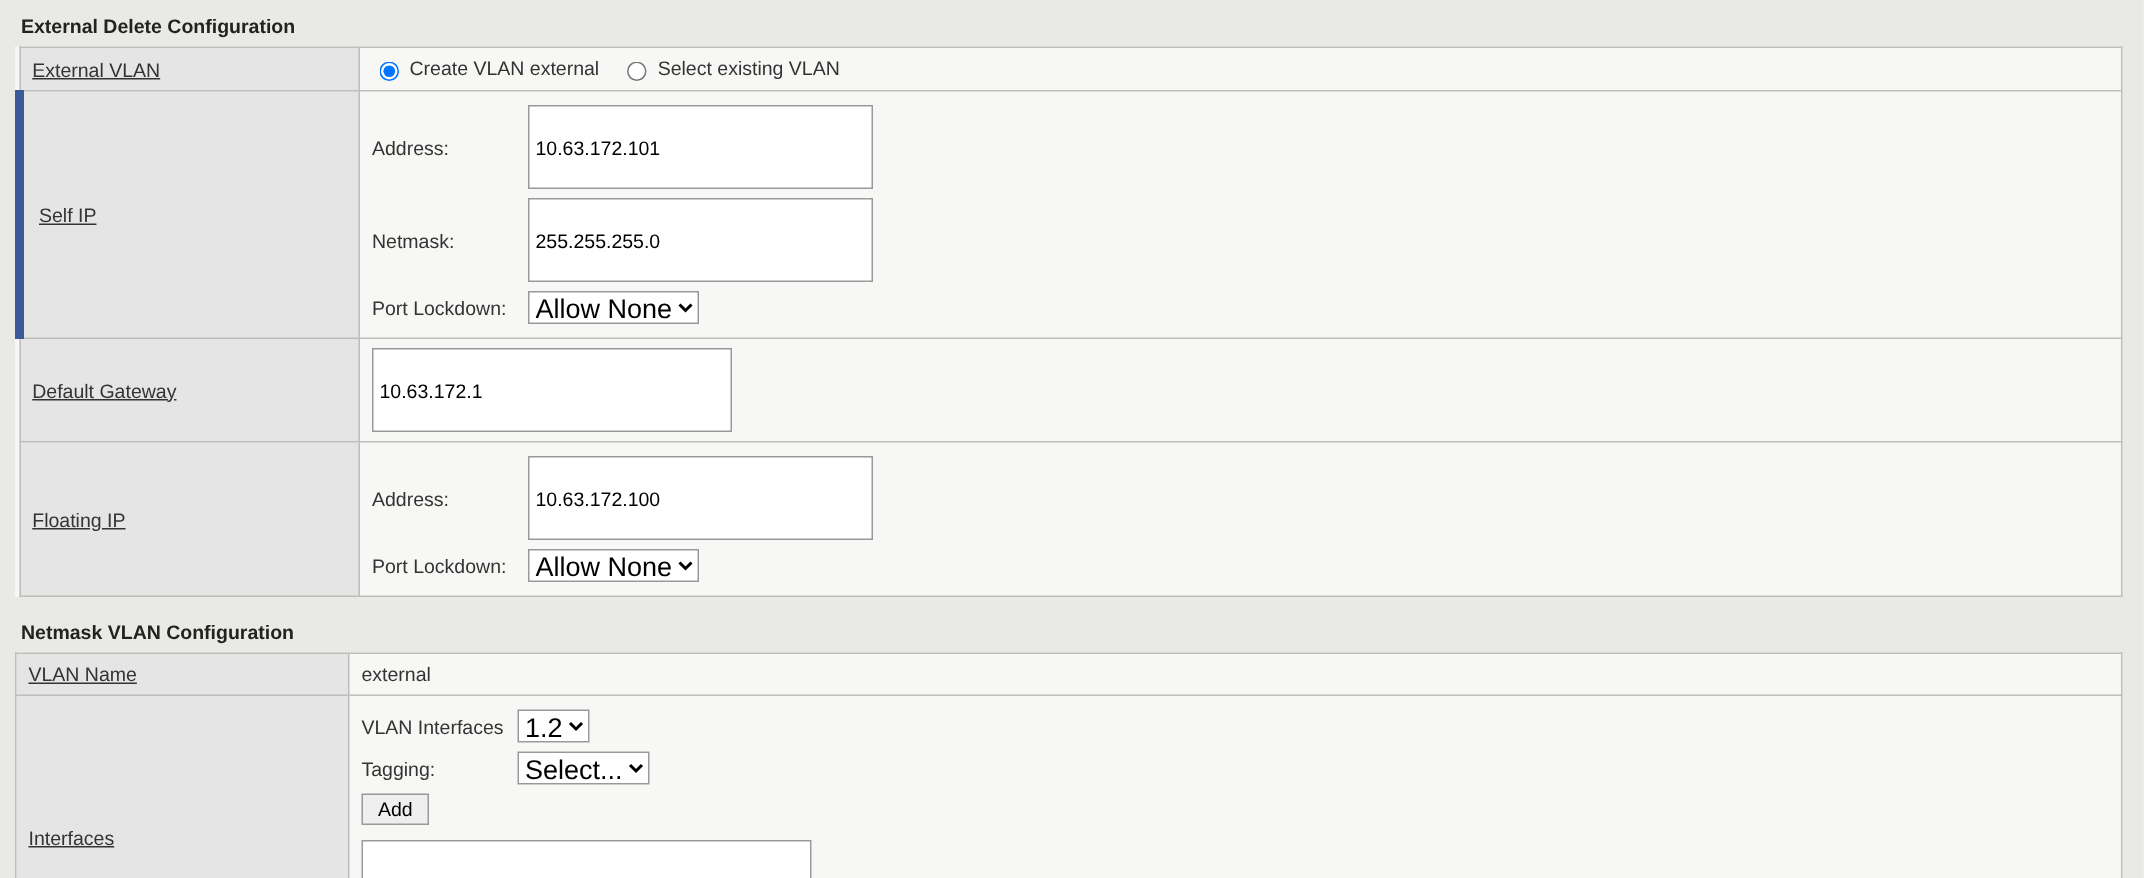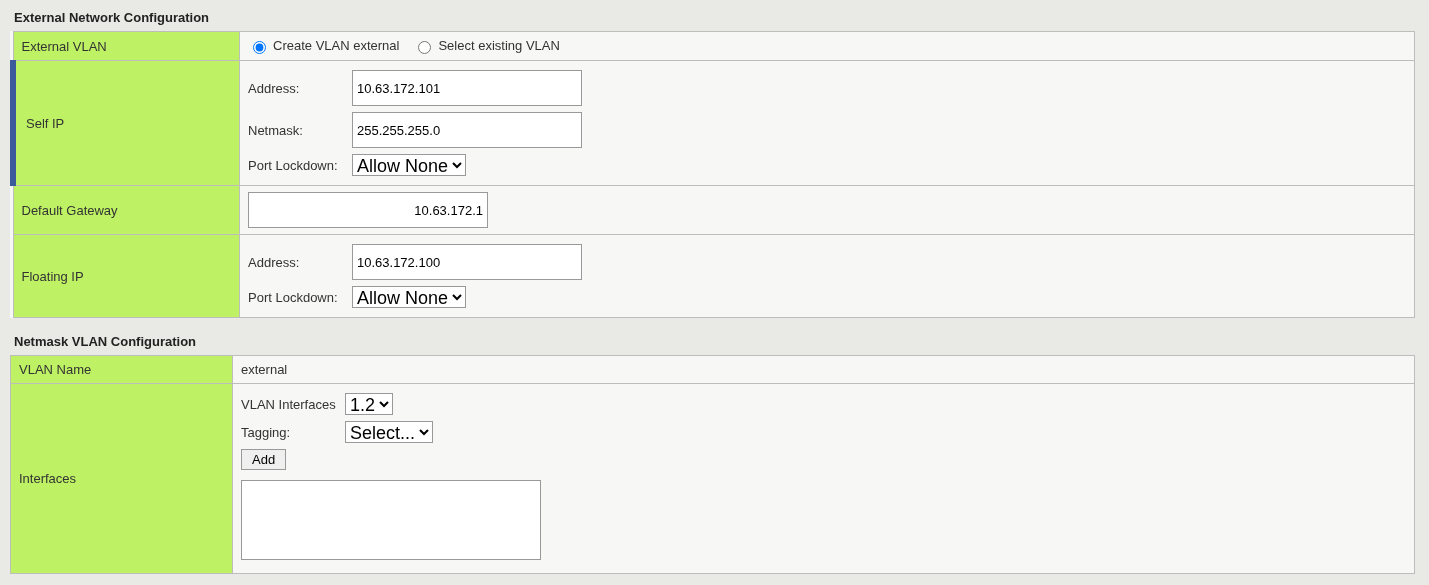--- a/index.html
+++ b/index.html
@@ -27,23 +27,24 @@
     border: 1px solid #bdbdbb;
     background: #f7f7f5;
   }
   table.panel > tbody > tr > td {
     border: 1px solid #bdbdbb;
     padding: 6px 8px;
     vertical-align: middle;
   }
   td.label-cell {
     width: 205px;
-    background: #bef264;
+    background: #e5e5e5;
     color: #333;
     font-size: 13px;
+    text-decoration: underline;
   }
   td.label-cell.selected {
     border-left: 6px solid #3a5a9a;
     padding-left: 10px;
   }
   td.value-cell {
     background: #f7f7f5;
   }
   .kv-table {
     border-collapse: collapse;
@@ -53,28 +54,28 @@
     white-space: nowrap;
     vertical-align: middle;
   }
   .lbl {
     width: 100px;
     color: #333;
   }
   input[type="text"] {
     font-family: Arial, Helvetica, sans-serif;
     font-size: 13px;
-    padding: 8px 4px;
+    padding: 18px 4px;
     border: 1px solid #999;
     background: #fff;
     height: 18px;
     box-sizing: content-box;
   }
   .in-wide { width: 220px; }
-  .in-med  { width: 230px; text-align: right; }
+  .in-med  { width: 230px; }
   .in-narrow { width: 118px; }
   select {
     font-family: Arial, Helvetica, sans-serif;
     font-size: 18px;
     border: 1px solid #999;
     background: #fff;
     height: 22px;
   }
   .radio-row {
     display: flex;
@@ -103,21 +104,21 @@
     margin: 4px 0;
     box-sizing: border-box;
   }
   .spacer { height: 12px; }
 </style>
 </head>
 <body>
 
 <div class="page">
 
-  <div class="section-title">External Network Configuration</div>
+  <div class="section-title">External Delete Configuration</div>
 
   <table class="panel">
     <tbody>
 
       <tr>
         <td class="label-cell">External VLAN</td>
         <td class="value-cell">
           <span class="radio-row">
             <input type="radio" name="extvlan" checked="" style="">
             <label>Create VLAN external</label>

